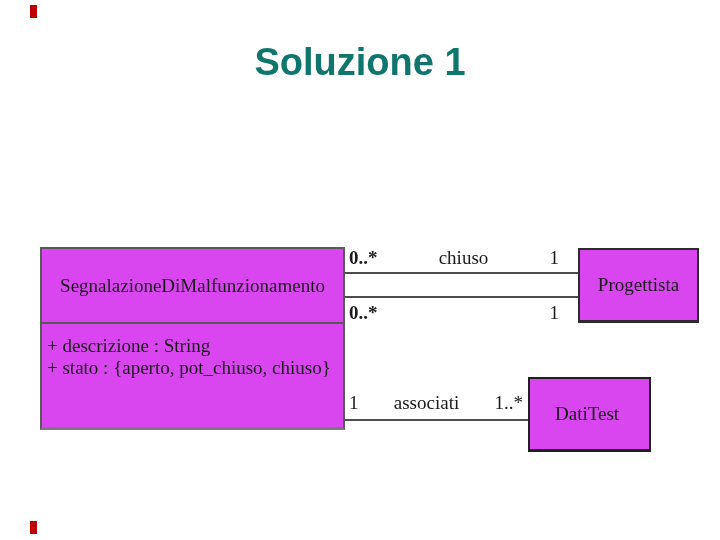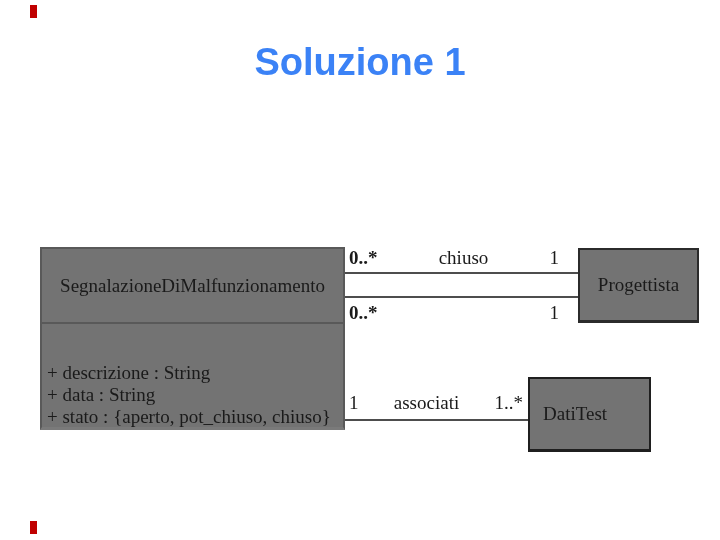--- a/index.html
+++ b/index.html
@@ -6,47 +6,47 @@
   .slide{
     position:relative;width:720px;height:540px;background:#ffffff;overflow:hidden;
     font-family:"Liberation Serif","DejaVu Serif",serif;color:#1a1a1a;
   }
   .accent{position:absolute;left:30px;width:7px;height:13px;}
   .accent-top{top:5px;}
   .accent-bottom{top:521px;}
   .title{
     position:absolute;top:40px;left:0;width:720px;margin:0;
     text-align:center;font-family:"Liberation Sans","DejaVu Sans",sans-serif;
-    font-weight:700;font-size:38px;line-height:44px;color:#3b82f6;
+    font-weight:700;font-size:38px;line-height:44px;color:#0f766e;
     letter-spacing:0px;
   }
   
-  .cls{position:absolute;box-sizing:border-box;background:#737373;}
+  .cls{position:absolute;box-sizing:border-box;background:#d946ef;}
   .clsA{
     left:40px;top:247px;width:305px;height:183px;
     border:2px solid #595959;border-bottom-width:3px;border-bottom-color:#7a7a7a;
   }
   .clsA .cls-name{
     box-sizing:border-box;height:75px;border-bottom:2px solid #595959;
     display:flex;align-items:center;justify-content:center;
     font-size:19px;white-space:nowrap;
   }
-  .clsA .cls-attrs{padding:11px 8px 0 5px;margin-top:27px;}
+  .clsA .cls-attrs{padding:11px 8px 0 5px;}
   .clsA .attr{font-size:19px;line-height:22px;white-space:nowrap;}
   .clsB{
     left:578px;top:248px;width:121px;height:75px;
     border:2px solid #2b2b2b;border-bottom-width:3px;
     display:flex;align-items:center;justify-content:center;
     font-size:19px;white-space:nowrap;
   }
   .clsC{
     left:528px;top:377px;width:123px;height:75px;
     border:2px solid #1f1f1f;border-bottom-width:3px;
     display:flex;align-items:center;
-    padding-left:13px;box-sizing:border-box;
+    padding-left:25px;box-sizing:border-box;
     font-size:19px;white-space:nowrap;
   }
   
   .assoc-line{position:absolute;height:2px;background:#4d4d4d;}
   .line-segnala{left:345px;top:272px;width:233px;}
   .line-responsabile{left:345px;top:296px;width:233px;}
   .line-associati{left:345px;top:419px;width:183px;}
   
   .assoc-labels{
     position:absolute;display:flex;justify-content:space-between;align-items:flex-start;
@@ -67,21 +67,20 @@
   <div class="accent accent-bottom" style="background: rgb(192, 0, 0);"></div>
 
   <h1 class="title">Soluzione 1</h1>
 
   <div>
 
     <div class="cls clsA">
       <div class="cls-name">SegnalazioneDiMalfunzionamento</div>
       <div class="cls-attrs">
         <div class="attr">+ descrizione : String</div>
-        <div class="attr">+ data : String</div>
         <div class="attr">+ stato : {aperto, pot_chiuso, chiuso}</div>
       </div>
     </div>
 
     <div class="cls clsB">
       <span>Progettista</span>
     </div>
 
     <div class="cls clsC">
       <span>DatiTest</span>

